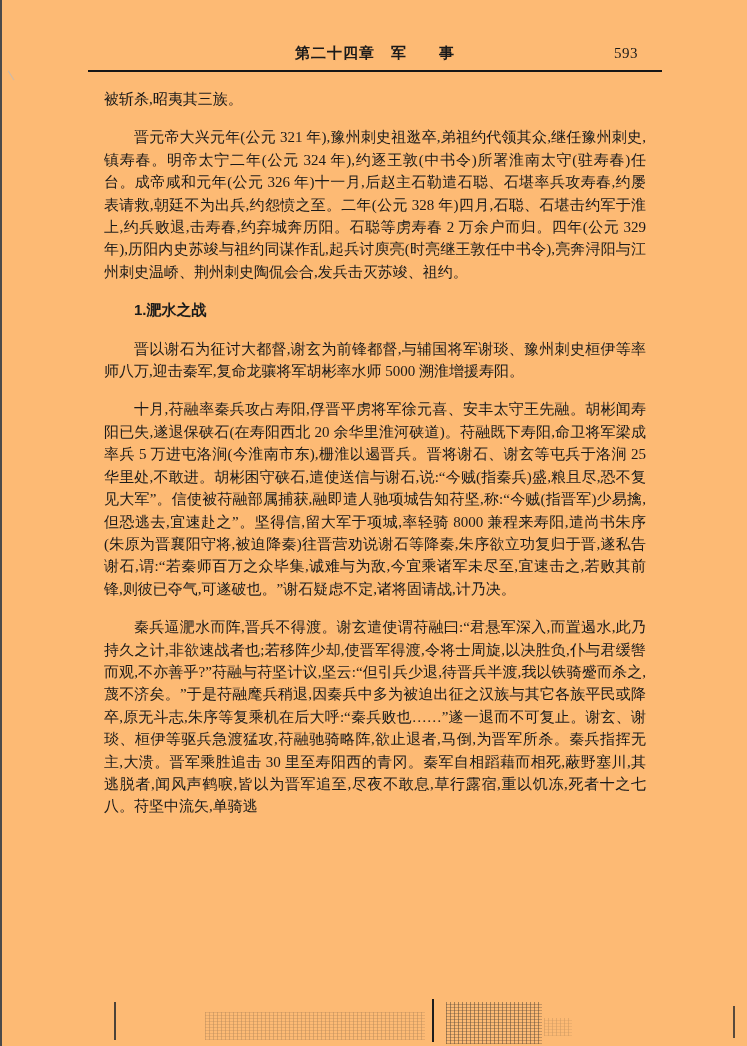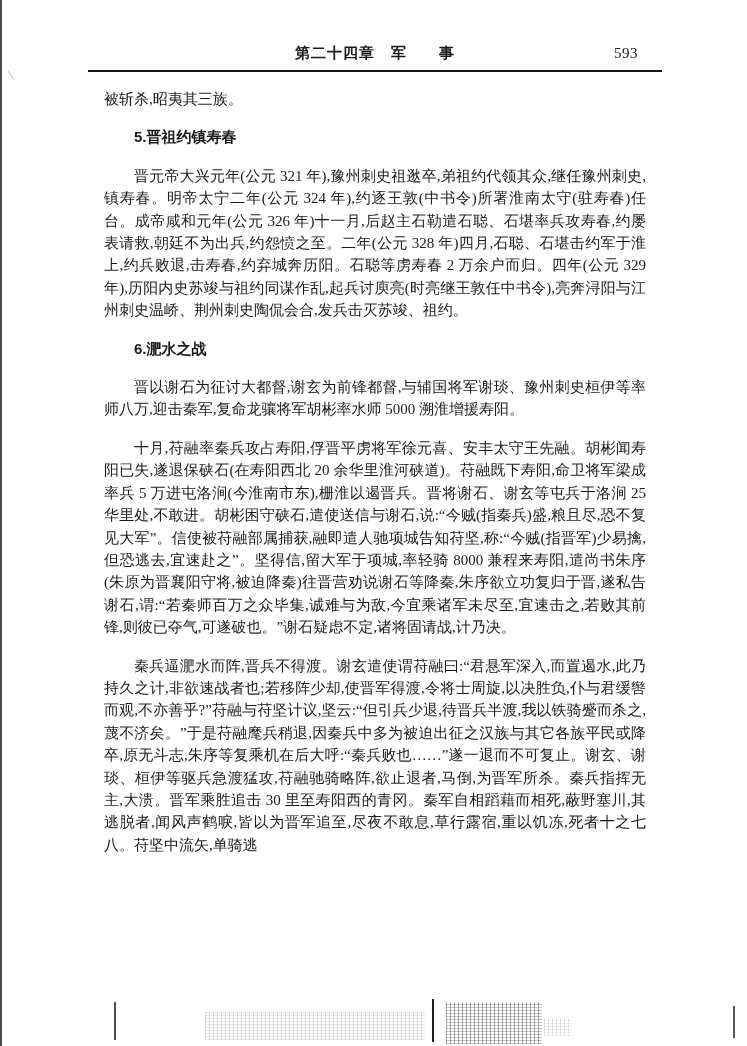--- a/index.html
+++ b/index.html
@@ -1,19 +1,19 @@
 <!DOCTYPE html>
 <html lang="zh"><head>
 <meta charset="utf-8">
 <style>
   html,body{margin:0;padding:0;background:#e8e8e8;}
   .page{
     position:relative;
     width:747px;height:1046px;
-    background:#ffffff;
+    background:#fdba74;
     overflow:hidden;
     font-family:"Liberation Serif","DejaVu Serif",serif;
     color:#1a1a1a;
   }
   .scan-edge{
     position:absolute;left:0;top:0;width:2px;height:1046px;
     background:#4a4a4a;
   }
   .content{
     position:absolute;left:88px;top:0;width:574px;
@@ -80,24 +80,23 @@
     <div class="running-header">
       <span class="chapter-title">第二十四章　军　　事</span>
       <span class="page-number">593</span>
     </div>
 
     <div class="header-rule"></div>
 
     <div class="body-text">
       <p class="noindent">被斩杀,昭夷其三族。</p>
 
-      <p class="sec-heading">5.晋祖约镇寿春</p>
       <p>晋元帝大兴元年(公元 321 年),豫州刺史祖逖卒,弟祖约代领其众,继任豫州刺史,镇寿春。明帝太宁二年(公元 324 年),约逐王敦(中书令)所署淮南太守(驻寿春)任台。成帝咸和元年(公元 326 年)十一月,后赵主石勒遣石聪、石堪率兵攻寿春,约屡表请救,朝廷不为出兵,约怨愤之至。二年(公元 328 年)四月,石聪、石堪击约军于淮上,约兵败退,击寿春,约弃城奔历阳。石聪等虏寿春 2 万余户而归。四年(公元 329 年),历阳内史苏竣与祖约同谋作乱,起兵讨庾亮(时亮继王敦任中书令),亮奔浔阳与江州刺史温峤、荆州刺史陶侃会合,发兵击灭苏竣、祖约。</p>
 
-      <p class="sec-heading">6.淝水之战</p>
+      <p class="sec-heading">1.淝水之战</p>
       <p>晋以谢石为征讨大都督,谢玄为前锋都督,与辅国将军谢琰、豫州刺史桓伊等率师八万,迎击秦军,复命龙骧将军胡彬率水师 5000 溯淮增援寿阳。</p>
       <p>十月,苻融率秦兵攻占寿阳,俘晋平虏将军徐元喜、安丰太守王先融。胡彬闻寿阳已失,遂退保硖石(在寿阳西北 20 余华里淮河硖道)。苻融既下寿阳,命卫将军梁成率兵 5 万进屯洛涧(今淮南市东),栅淮以遏晋兵。晋将谢石、谢玄等屯兵于洛涧 25 华里处,不敢进。胡彬困守硖石,遣使送信与谢石,说:“今贼(指秦兵)盛,粮且尽,恐不复见大军”。信使被苻融部属捕获,融即遣人驰项城告知苻坚,称:“今贼(指晋军)少易擒,但恐逃去,宜速赴之”。坚得信,留大军于项城,率轻骑 8000 兼程来寿阳,遣尚书朱序(朱原为晋襄阳守将,被迫降秦)往晋营劝说谢石等降秦,朱序欲立功复归于晋,遂私告谢石,谓:“若秦师百万之众毕集,诚难与为敌,今宜乘诸军未尽至,宜速击之,若败其前锋,则彼已夺气,可遂破也。”谢石疑虑不定,诸将固请战,计乃决。</p>
       <p>秦兵逼淝水而阵,晋兵不得渡。谢玄遣使谓苻融曰:“君悬军深入,而置遏水,此乃持久之计,非欲速战者也;若移阵少却,使晋军得渡,令将士周旋,以决胜负,仆与君缓辔而观,不亦善乎?”苻融与苻坚计议,坚云:“但引兵少退,待晋兵半渡,我以铁骑蹙而杀之,蔑不济矣。”于是苻融麾兵稍退,因秦兵中多为被迫出征之汉族与其它各族平民或降卒,原无斗志,朱序等复乘机在后大呼:“秦兵败也……”遂一退而不可复止。谢玄、谢琰、桓伊等驱兵急渡猛攻,苻融驰骑略阵,欲止退者,马倒,为晋军所杀。秦兵指挥无主,大溃。晋军乘胜追击 30 里至寿阳西的青冈。秦军自相蹈藉而相死,蔽野塞川,其逃脱者,闻风声鹤唳,皆以为晋军追至,尽夜不敢息,草行露宿,重以饥冻,死者十之七八。苻坚中流矢,单骑逃</p>
     </div>
 
   </div>
 
   <div class="artifact tick tick-1"></div>
   <div class="artifact smudge smudge-light"></div>
   <div class="artifact tick tick-2"></div>

